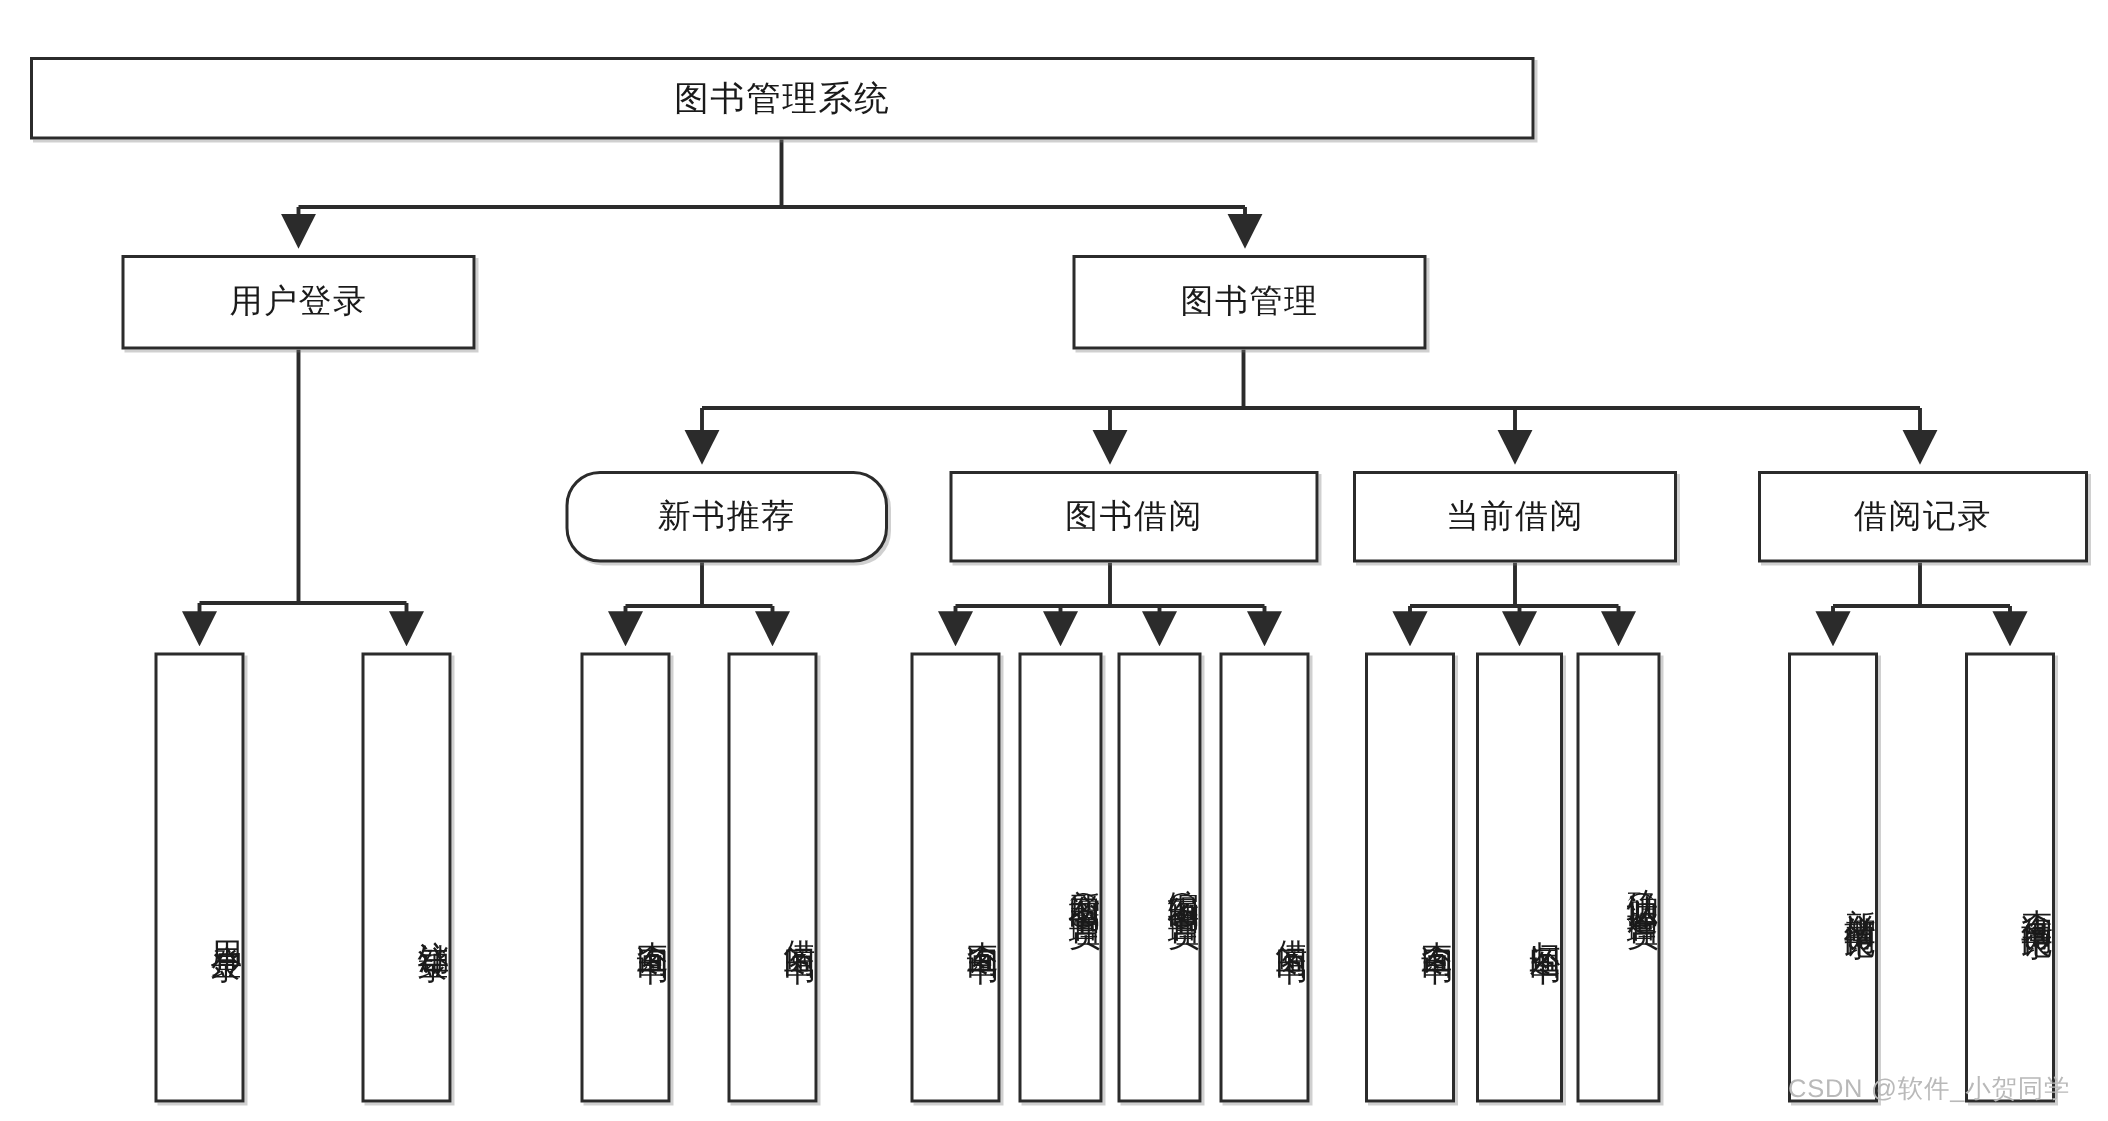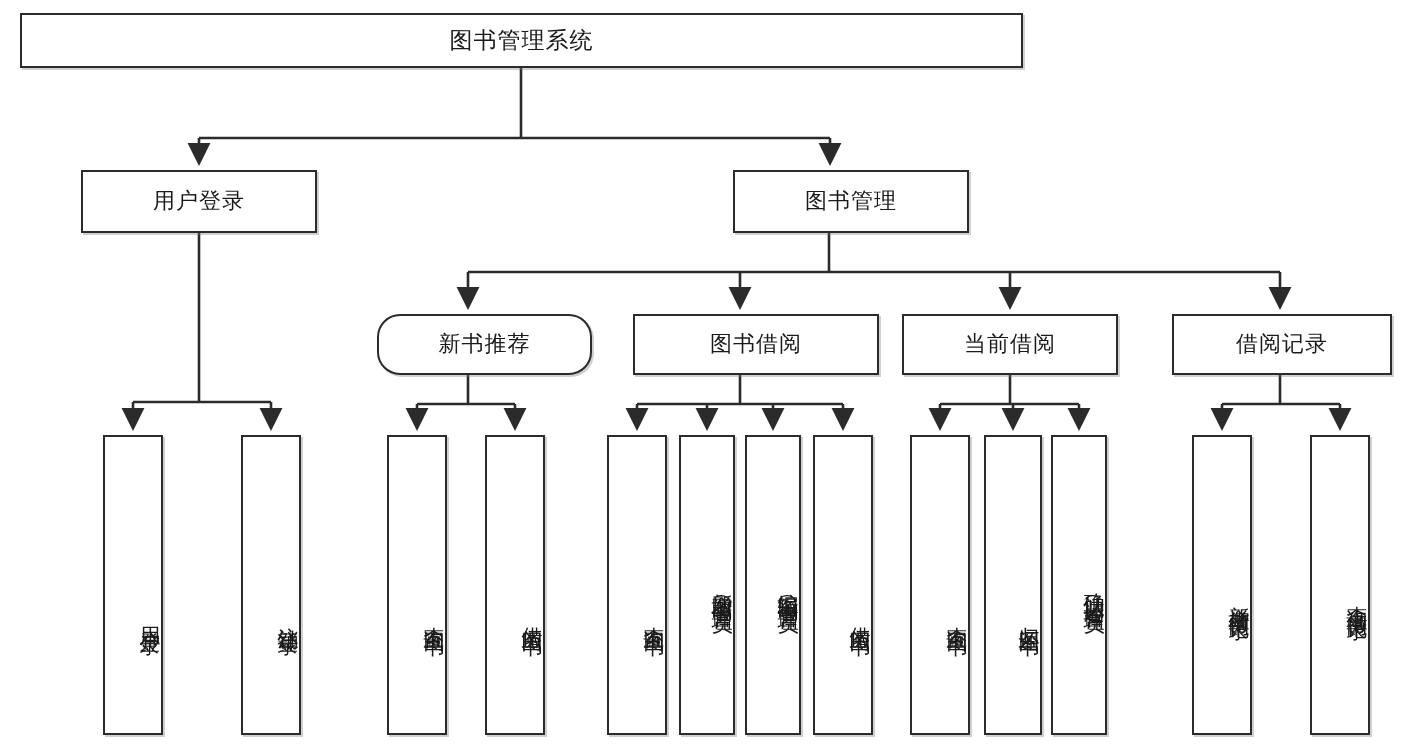--- a/index.html
+++ b/index.html
@@ -35,20 +35,21 @@
     color: #1a1a1a;
     box-shadow: 2px 2px 0 rgba(120,120,120,0.35);
   }
   .node.h {
     font-size: 22px;
     letter-spacing: 1px;
     line-height: 1.2;
   }
   .node.root {
     font-size: 23px;
+    margin-top: 25px;
   }
   .node.v {
     font-size: 21px;
     writing-mode: vertical-rl;
     text-orientation: upright;
     letter-spacing: 3px;
     align-items: flex-start;
     justify-content: center;
     padding-top: 10px;
   }
@@ -124,21 +125,21 @@
     </g>
   </svg>
 
   <div class="node h root" style="left:20px; top:13px; width:1003px; height:55px;">
     <span>图书管理系统</span>
   </div>
 
   <div class="node h" style="left:81px; top:170px; width:236px; height:63px;">
     <span>用户登录</span>
   </div>
-  <div class="node h" style="left:733px; top:170px; width:236px; height:63px;">
+  <div class="node h" style="left:715px; top:170px; width:236px; height:63px;">
     <span>图书管理</span>
   </div>
 
   <div class="node h" style="left:377px; top:314px; width:215px; height:61px;border-radius:23px;">
     <span>新书推荐</span>
   </div>
   <div class="node h" style="left:633px; top:314px; width:246px; height:61px;">
     <span>图书借阅</span>
   </div>
   <div class="node h" style="left:902px; top:314px; width:216px; height:61px;">
@@ -185,14 +186,15 @@
     <span class="vtext">确认归还（管理员）</span>
   </div>
 
   <div class="node v" style="left:1192px; top:435px; width:60px; height:300px; padding-top:25px;">
     <span class="vtext">新增借阅记录</span>
   </div>
   <div class="node v" style="left:1310px; top:435px; width:60px; height:300px; padding-top:25px;">
     <span class="vtext">查询借阅记录</span>
   </div>
 
+  <div class="watermark">CSDN @软件_小贺同学</div>
 
 </div>
 
 </body></html>

